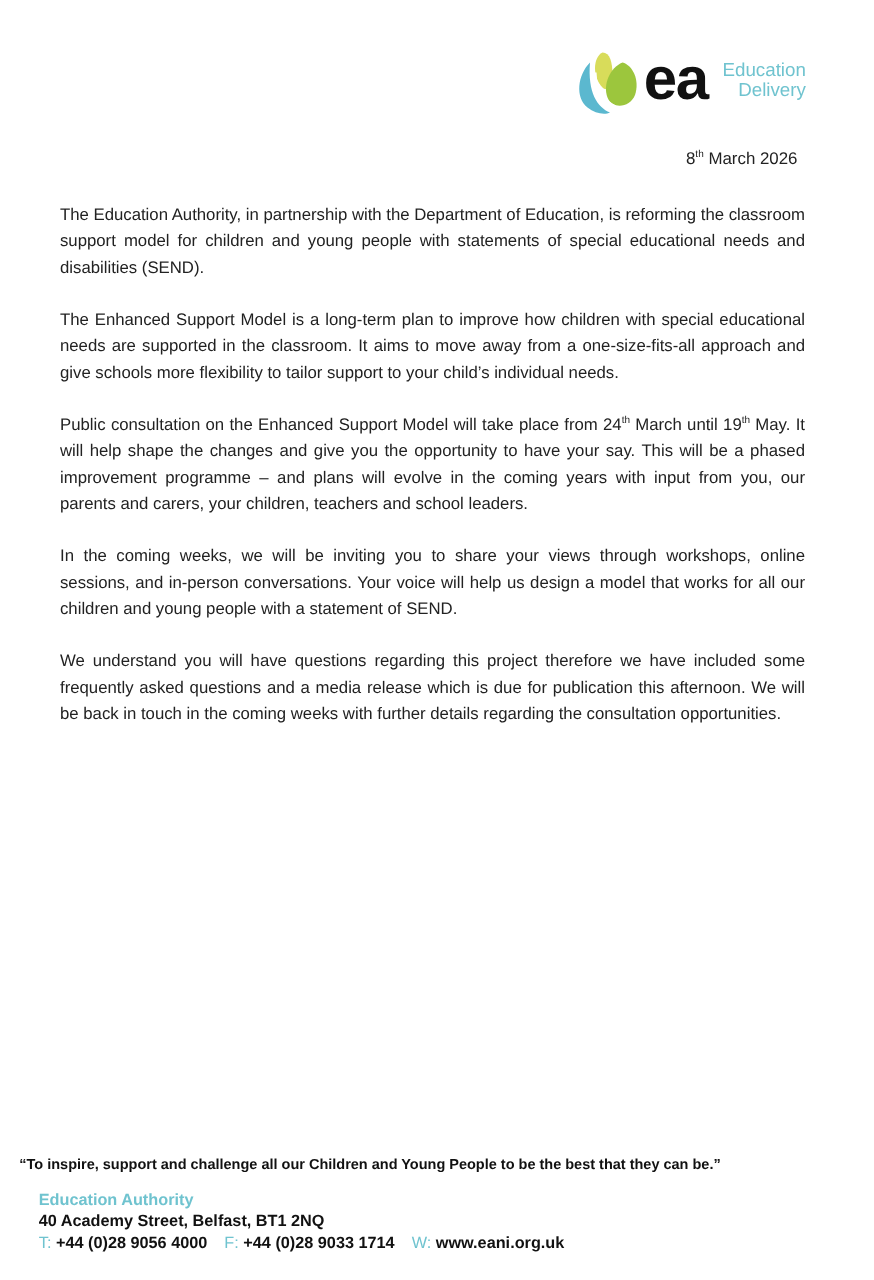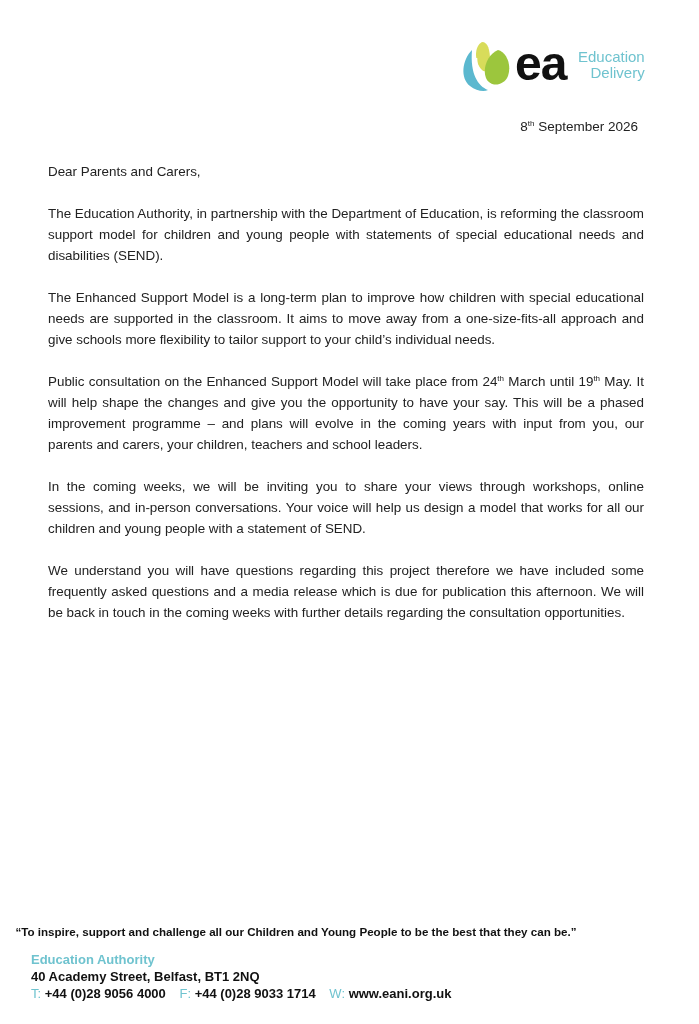--- a/index.html
+++ b/index.html
@@ -35,24 +35,23 @@
     <path d="M40 12 C30 16, 24 30, 28 40 C32 50, 46 48, 50 38 C54 26, 48 14, 40 12 Z" fill="#9cc63d"></path>
     <path d="M18 20 C18 34, 26 46, 40 50" stroke="#ffffff" stroke-width="2.5" fill="none"></path>
   </svg>
   <div class="logo-ea">ea</div>
   <div class="logo-words">
     <div>Education</div>
     <div>Delivery</div>
   </div>
 </div>
 
-<div class="date"><span>8</span><sup>th</sup><span> September 2026</span></div>
+<div class="date"><span>8</span><sup>th</sup><span> March 2026</span></div>
 
 <div class="letter">
-  <p class="salutation">Dear Parents and Carers,</p>
   <p class="para">The Education Authority, in partnership with the Department of Education, is reforming the classroom support model for children and young people with statements of special educational needs and disabilities (SEND).</p>
   <p class="para">The Enhanced Support Model is a long-term plan to improve how children with special educational needs are supported in the classroom. It aims to move away from a one-size-fits-all approach and give schools more flexibility to tailor support to your child’s individual needs.</p>
   <p class="para"><span>Public consultation on the Enhanced Support Model will take place from 24</span><sup>th</sup><span> March until 19</span><sup>th</sup><span> May. It will help shape the changes and give you the opportunity to have your say. This will be a phased improvement programme – and plans will evolve in the coming years with input from you, our parents and carers, your children, teachers and school leaders.</span></p>
   <p class="para">In the coming weeks, we will be inviting you to share your views through workshops, online sessions, and in-person conversations. Your voice will help us design a model that works for all our children and young people with a statement of SEND.</p>
   <p class="para">We understand you will have questions regarding this project therefore we have included some frequently asked questions and a media release which is due for publication this afternoon. We will be back in touch in the coming weeks with further details regarding the consultation opportunities.</p>
 </div>
 
 <div class="motto">“To inspire, support and challenge all our Children and Young People to be the best that they can be.”</div>
 
 <div class="footer">

